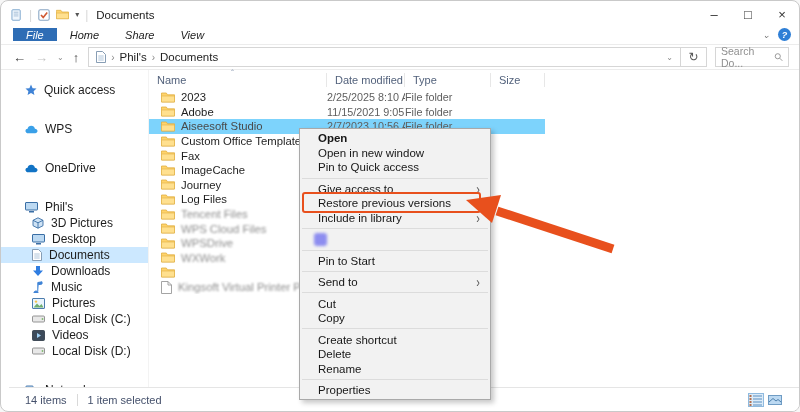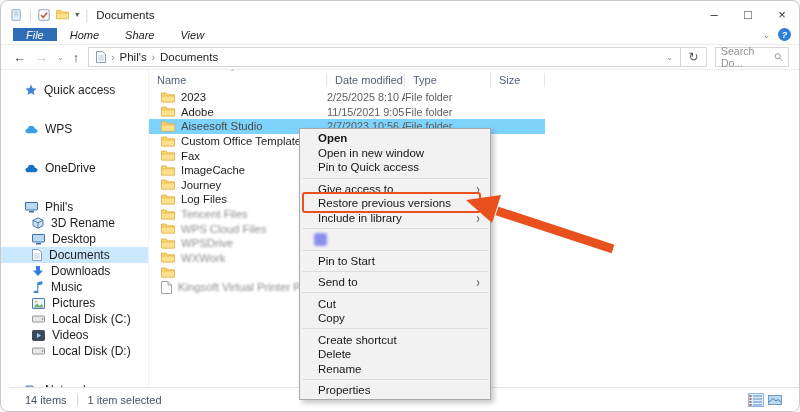--- a/index.html
+++ b/index.html
@@ -236,21 +236,21 @@
       <div class="sb-item gap">
         <svg width="13" height="11">
             <use href="#ic-monitor"></use>
           </svg>
         <span>Phil's</span>
       </div>
       <div class="sb-item lvl1">
         <svg width="12" height="12">
             <use href="#ic-cube"></use>
           </svg>
-        <span>3D Rename</span>
+        <span>3D Pictures</span>
       </div>
       <div class="sb-item lvl1">
         <svg width="13" height="11">
             <use href="#ic-monitor"></use>
           </svg>
         <span>Desktop</span>
       </div>
       <div class="sb-item lvl1 selected">
         <svg width="10" height="12">
             <use href="#ic-doc"></use>

